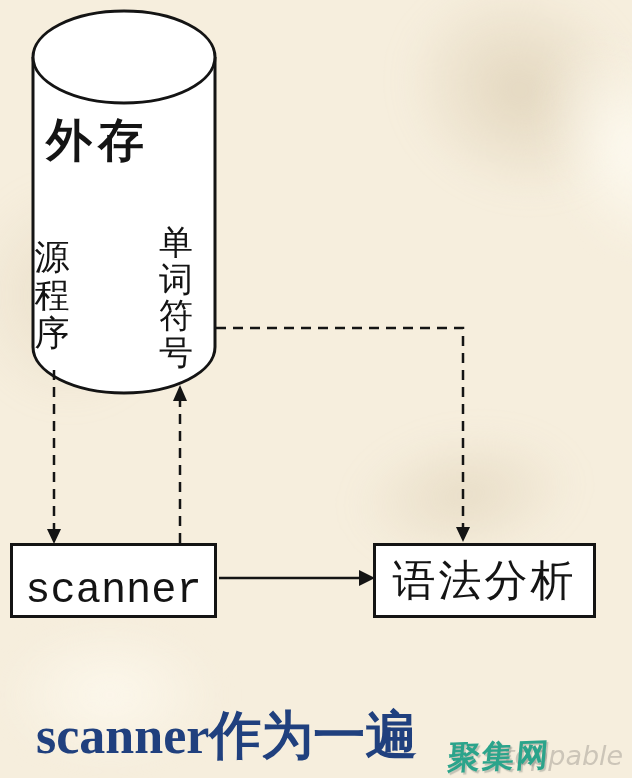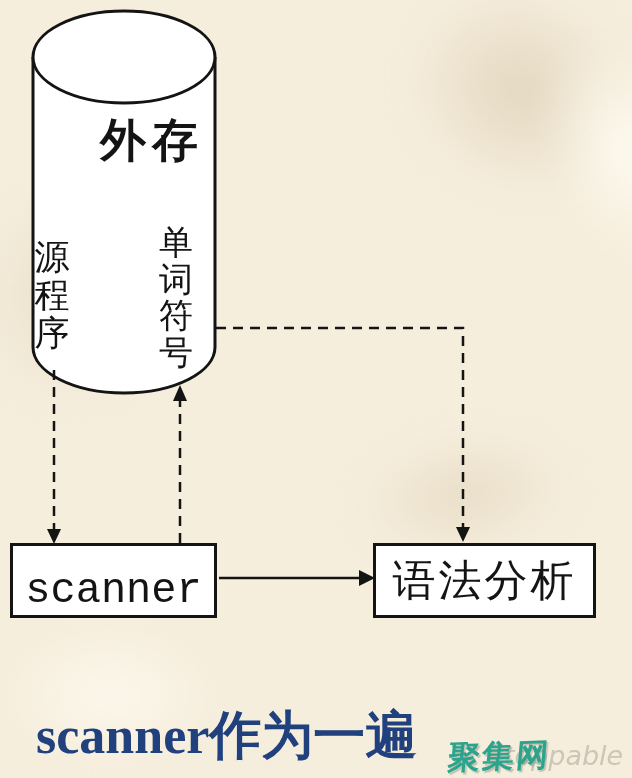--- a/index.html
+++ b/index.html
@@ -24,21 +24,21 @@
   .b3{left:-80px;top:130px;width:300px;height:330px;
       background:radial-gradient(closest-side,rgba(208,191,160,.30),rgba(208,191,160,0) 70%);}
   .b4{left:300px;top:400px;width:330px;height:190px;transform:rotate(-8deg);
       background:radial-gradient(closest-side,rgba(203,186,153,.32),rgba(203,186,153,0) 70%);}
   .b5{left:-50px;top:590px;width:320px;height:210px;
       background:radial-gradient(closest-side,rgba(255,251,241,.75),rgba(255,251,241,0) 70%);}
 
   svg.diagram{position:absolute;left:0;top:0;width:632px;height:778px;z-index:1;}
 
   .label{position:absolute;z-index:2;color:var(--ink);}
-  .cyl-title{left:46px;top:110px;width:158px;text-align:right;
+  .cyl-title{left:46px;top:110px;width:158px;text-align:left;
              font-size:46px;font-weight:600;letter-spacing:6px;white-space:nowrap;}
   .v-label{word-break:break-all;text-align:center;line-height:1.08;}
   .v-left{left:33px;top:239px;width:38px;font-size:35px;}
   .v-right{left:158px;top:225px;width:36px;font-size:34px;}
 
   .node{position:absolute;z-index:2;background:var(--box-fill);border:3px solid var(--ink);
         display:flex;align-items:center;justify-content:center;}
   .scanner-box{left:10px;top:543px;width:207px;height:75px;align-items:flex-end;}
   .scanner-box .txt{font-family:"Liberation Mono",monospace;font-size:42px;color:var(--ink);}
   .parser-box{left:373px;top:543px;width:223px;height:75px;align-items:center;}

